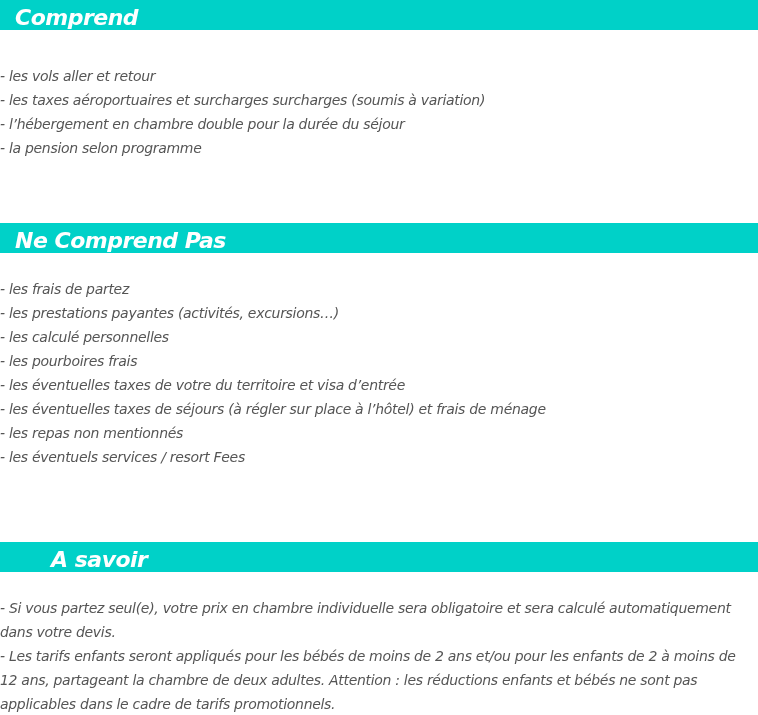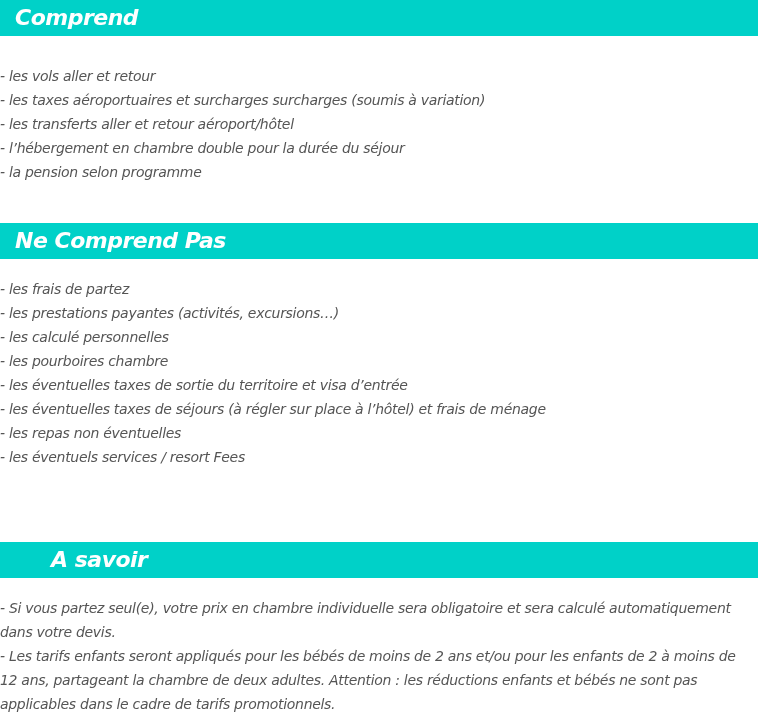--- a/index.html
+++ b/index.html
@@ -1,19 +1,19 @@
 <!DOCTYPE html>
 <html><head>
 <meta charset="utf-8">
 <style>
   html, body { margin: 0; padding: 0; background: #ffffff; }
   body { width: 758px; height: 715px; overflow: hidden; position: relative;
          font-family: "DejaVu Sans", sans-serif; }
   .section-header {
-    position: absolute; left: 0; width: 758px; height: 36px;
+    position: absolute; left: 0; width: 758px; height: 30px;
     background: #00d1c8; color: #ffffff;
   }
   .section-header h2 {
     margin: 0; padding-left: 15px; line-height: 36px;
     font-size: 22px; font-style: italic; font-weight: bold;
     font-family: "DejaVu Sans", sans-serif; letter-spacing: -0.5px;
   }
   .list { position: absolute; left: 0; margin: 0; padding: 0; list-style: none; width: 758px; }
   .list li {
     height: 24px; line-height: 24px; font-size: 14px; font-style: italic;
@@ -27,36 +27,35 @@
 </style>
 </head>
 <body>
 
 <div class="section-header" style="top:0px;">
   <h2>Comprend</h2>
 </div>
 <ul class="list" style="top:64px;">
   <li>- les vols aller et retour</li>
   <li>- les taxes aéroportuaires et surcharges surcharges (soumis à variation)</li>
-  <li>- les transferts aller et retour aéroport/hôtel</li>
   <li>- l’hébergement en chambre double pour la durée du séjour</li>
   <li>- la pension selon programme</li>
 </ul>
 
 <div class="section-header" style="top:223px;">
   <h2>Ne Comprend Pas</h2>
 </div>
 <ul class="list" style="top:277px;">
   <li>- les frais de partez</li>
   <li>- les prestations payantes (activités, excursions…)</li>
   <li>- les calculé personnelles</li>
-  <li>- les pourboires chambre</li>
-  <li>- les éventuelles taxes de sortie du territoire et visa d’entrée</li>
+  <li>- les pourboires frais</li>
+  <li>- les éventuelles taxes de votre du territoire et visa d’entrée</li>
   <li>- les éventuelles taxes de séjours (à régler sur place à l’hôtel) et frais de ménage</li>
-  <li>- les repas non éventuelles</li>
+  <li>- les repas non mentionnés</li>
   <li>- les éventuels services / resort Fees</li>
 </ul>
 
 <div class="section-header" style="top:542px;padding-left:36px;">
   <h2>A savoir</h2>
 </div>
 <p class="para" style="top:596px;">- Si vous partez seul(e), votre prix en chambre individuelle sera obligatoire et sera calculé automatiquement dans votre devis.</p>
 <p class="para" style="top:644px;">- Les tarifs enfants seront appliqués pour les bébés de moins de 2 ans et/ou pour les enfants de 2 à moins de 12 ans, partageant la chambre de deux adultes. Attention : les réductions enfants et bébés ne sont pas applicables dans le cadre de tarifs promotionnels.</p>
 
 </body></html>

